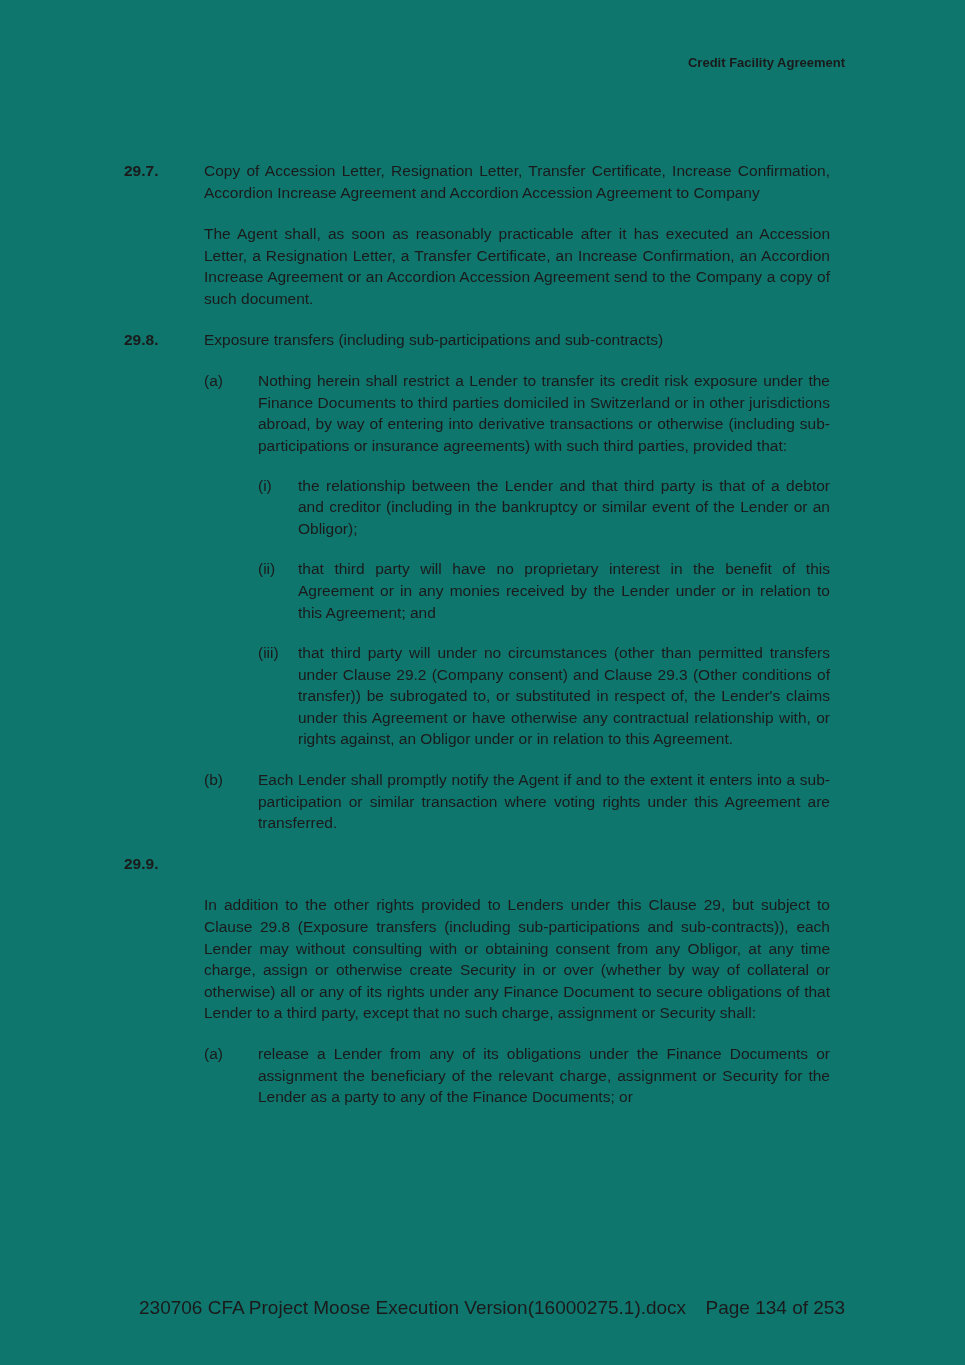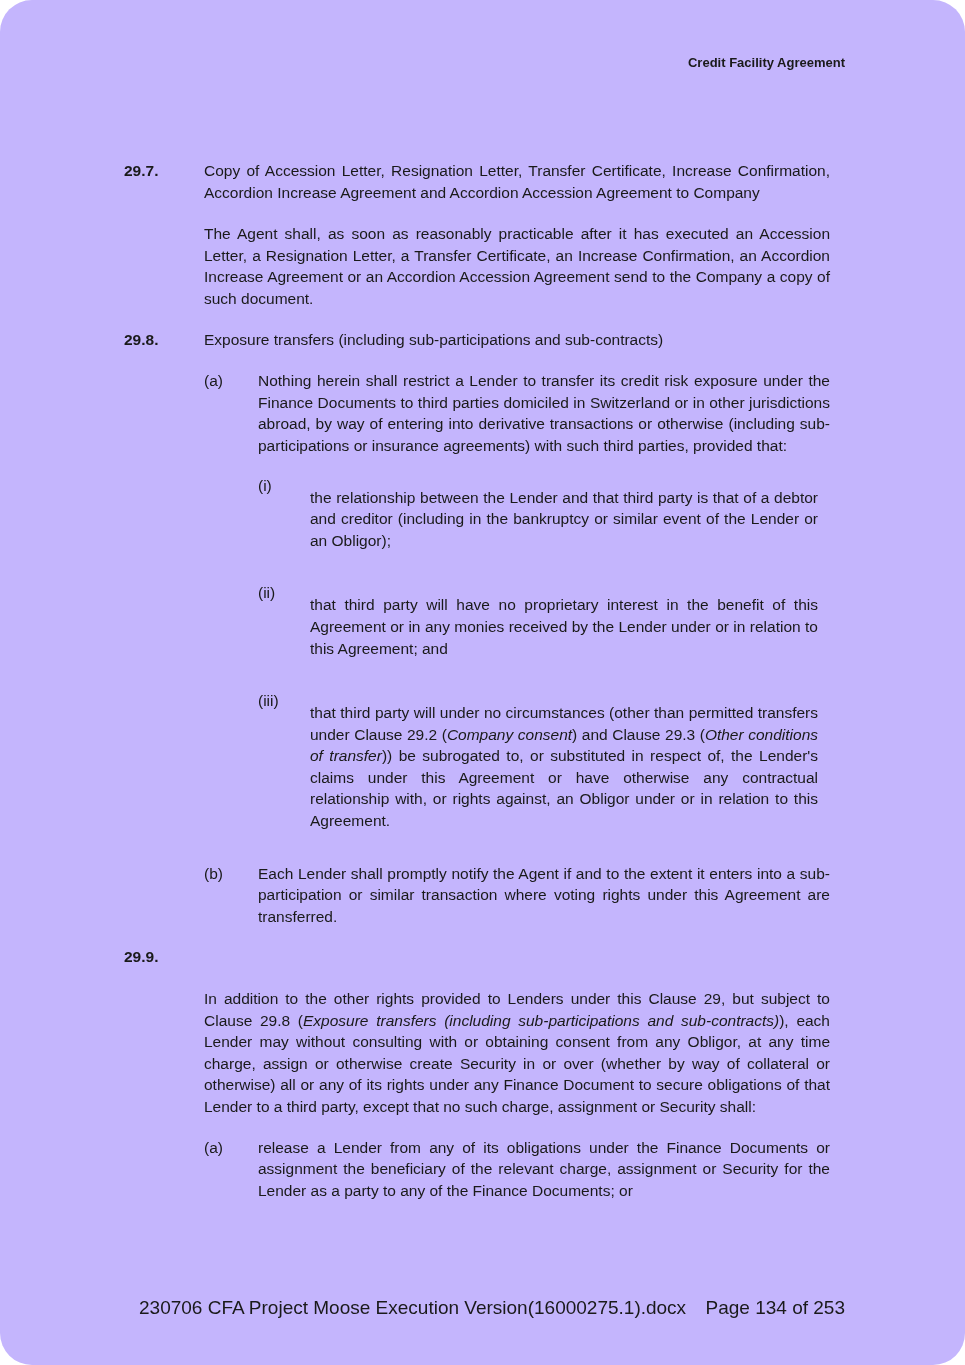--- a/index.html
+++ b/index.html
@@ -4,27 +4,26 @@
 <style>
   html, body {
     margin: 0;
     padding: 0;
     background: #ffffff;
   }
   .page {
     position: relative;
     width: 965px;
     height: 1365px;
-    background: #c4b5fd;
+    background: #0f766e;
     color: #1a1a1a;
     font-family: "Liberation Sans", sans-serif;
     font-size: 15.5px;
     line-height: 21.6px;
     overflow: hidden;
-    border-radius: 32px;
   }
   .page-header {
     position: absolute;
     top: 54px;
     left: 139px;
     width: 706px;
     text-align: right;
     font-size: 13px;
     font-weight: bold;
     line-height: 17px;
@@ -67,24 +66,24 @@
   }
   .item-body > .item-text:last-child,
   .item-body > .subitem:last-child { margin-bottom: 0; }
   .subitem {
     display: flex;
     margin: 0 0 19px 0;
   }
   .subitem-label { flex: 0 0 40px; }
   .subitem-text {
     flex: 1;
-    margin: 12px;
+    margin: 0;
     text-align: justify;
   }
-  .italic { font-style: italic; }
+  .italic { }
   .page-footer {
     position: absolute;
     top: 1299px;
     left: 139px;
     width: 706px;
     display: flex;
     justify-content: space-between;
     font-size: 19px;
     line-height: 17px;
   }

